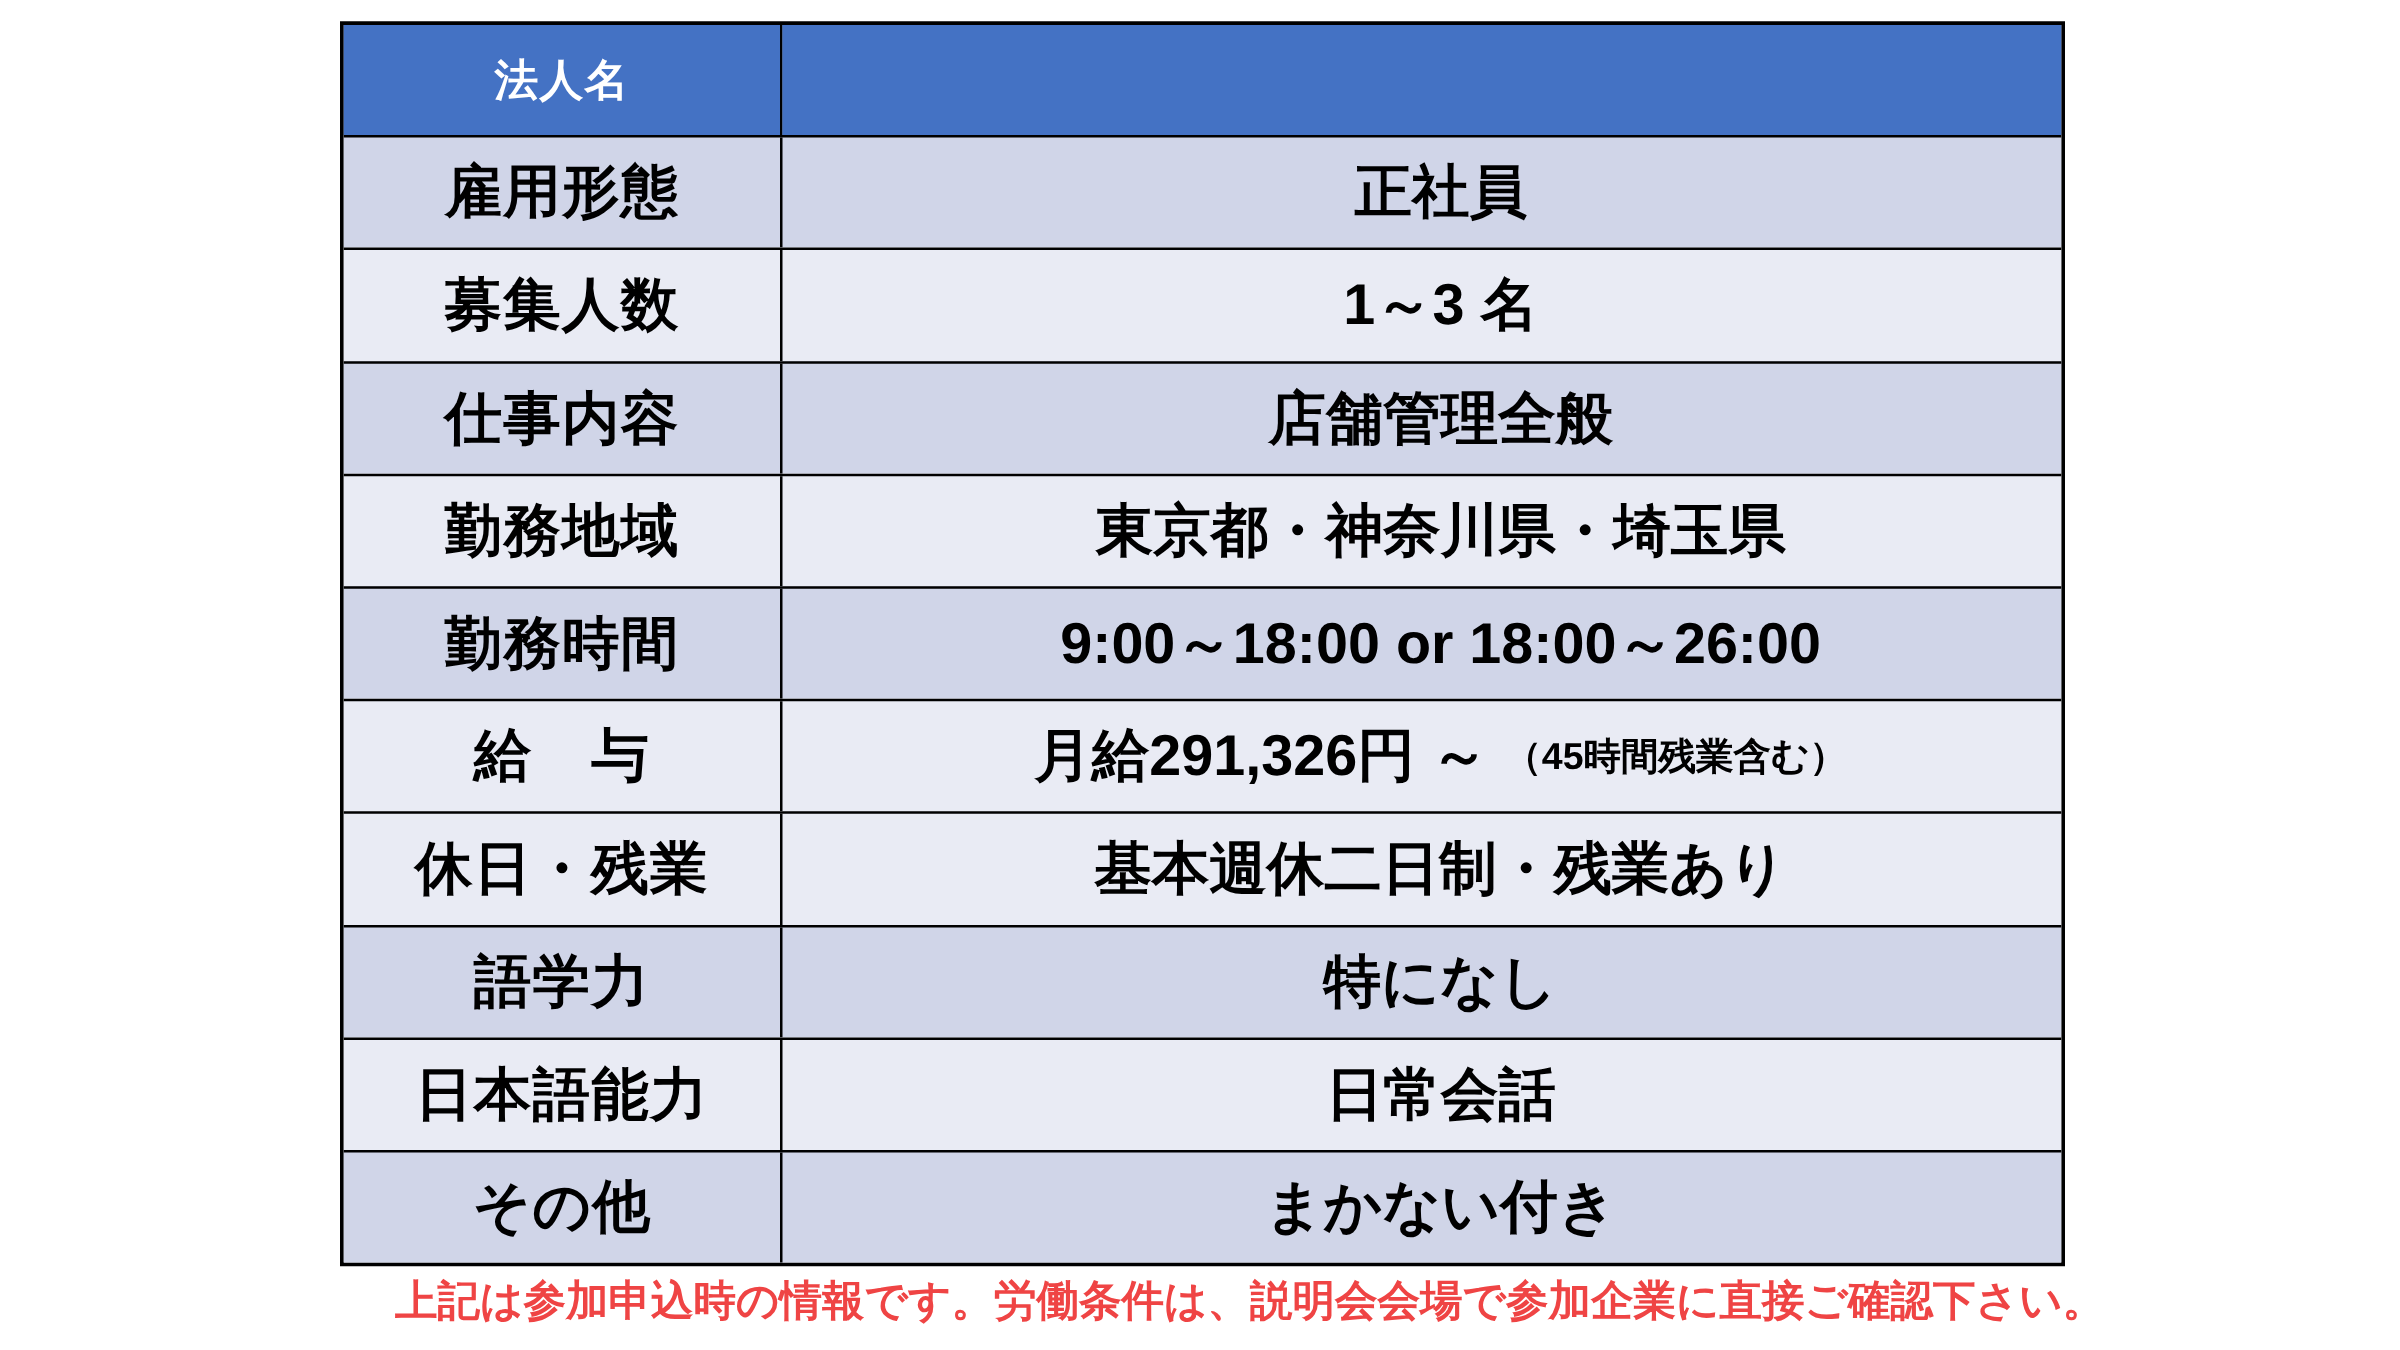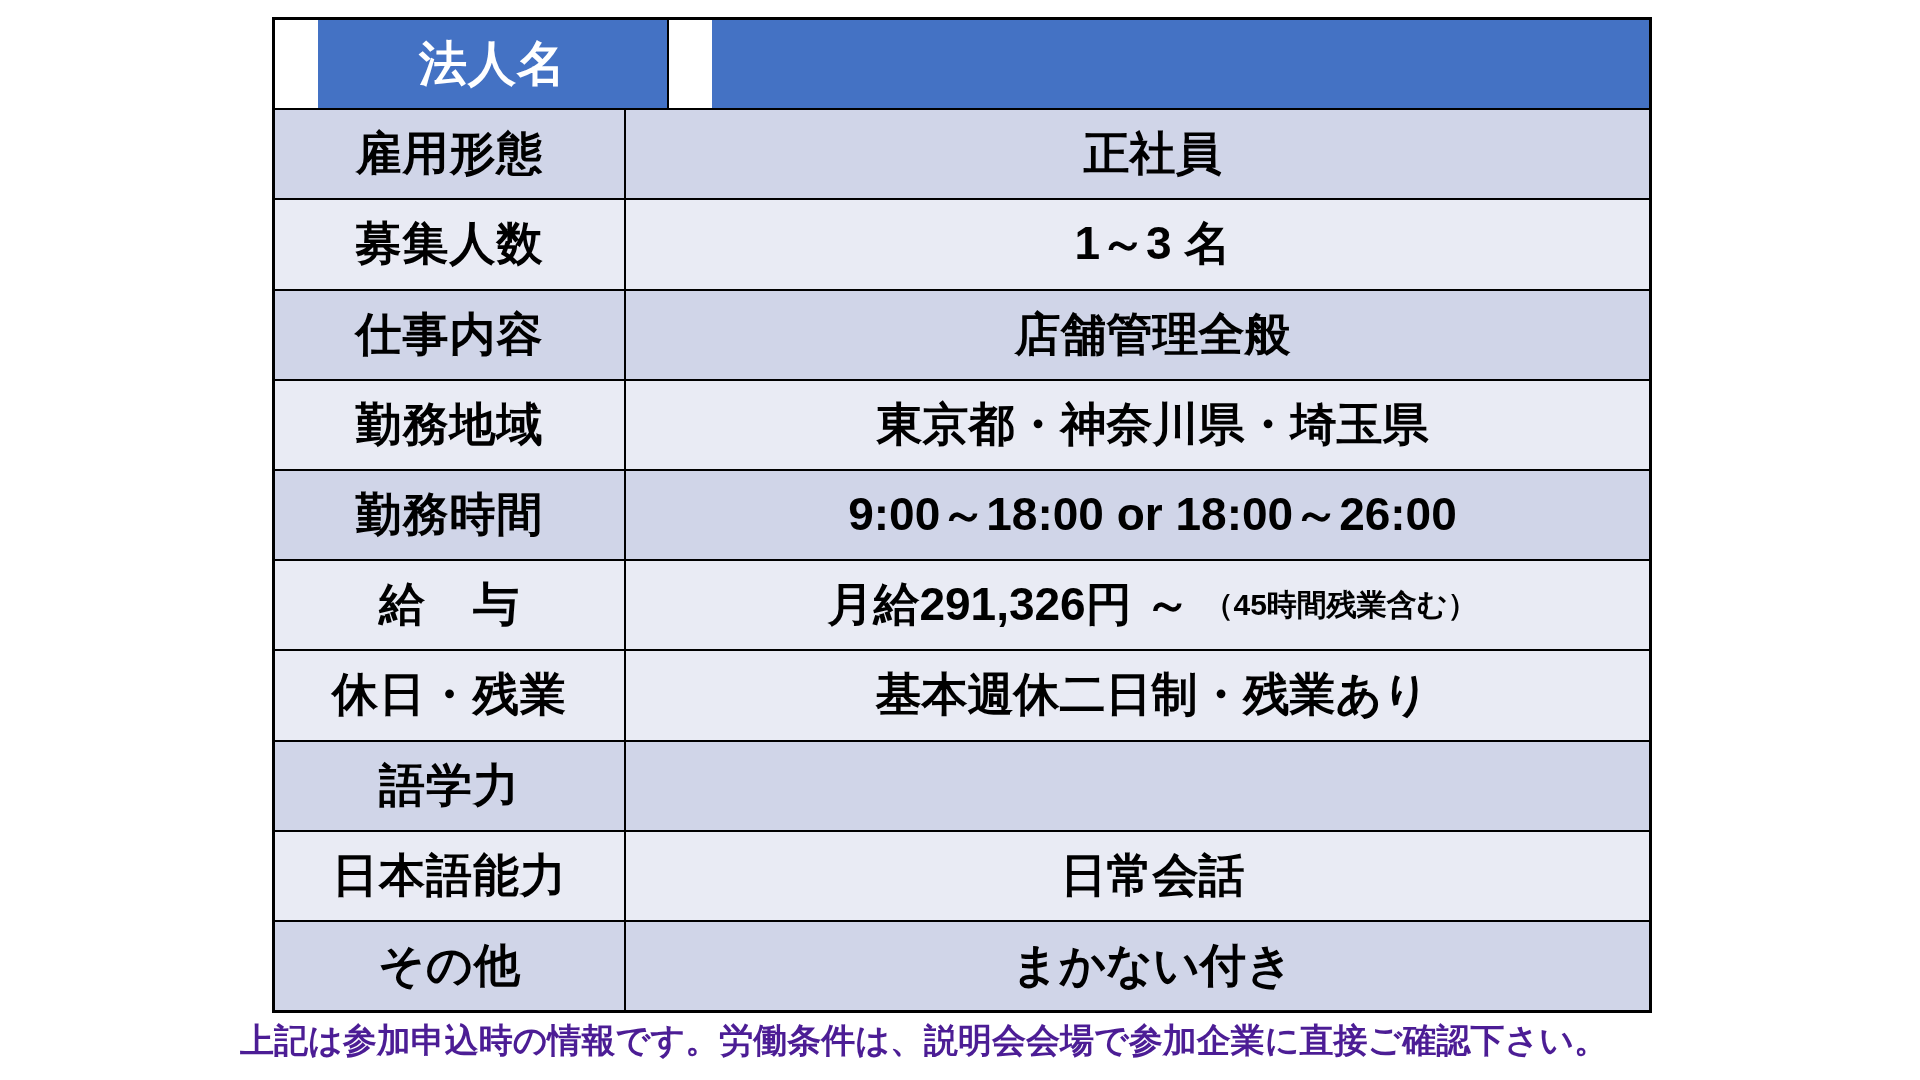--- a/index.html
+++ b/index.html
@@ -55,40 +55,39 @@
     font-weight: bold;
     font-size: 46px;
     color: #000000;
     white-space: nowrap;
     padding-left: 30px;
   }
   .header-row .cell-label,
   .header-row .cell-value {
     background: var(--header-bg, #4472C4);
     color: var(--header-text, #ffffff);
-    font-size: 48px;
-    margin-left: 43px;
+    font-size: 35px;
   }
   .band-dark  { background: var(--band-dark, #D0D5E8); }
   .band-light { background: var(--band-light, #E9EBF4); }
   .salary-note {
     font-size: 30px;
     font-weight: bold;
     margin-left: 13px;
     white-space: nowrap;
   }
   .footer-note {
     position: absolute;
     left: 240px;
     top: 1018px;
     width: 1444px;
-    text-align: left;
+    text-align: right;
     font-weight: bold;
     font-size: 34px;
-    color: #4c1d95;
+    color: #ef4444;
     white-space: nowrap;
   }
 </style>
 </head>
 <body style="--header-bg: #4472C4; --header-text: #FFFFFF; --band-dark: #D0D5E8; --band-light: #E9EBF4; --border: #000000;">
 
 <div class="page">
   <div class="jobtable">
 
     <div class="row header-row">
@@ -130,20 +129,21 @@
     </div>
 
 
     <div class="row band-light">
       <div class="cell-label">休日・残業</div>
       <div class="cell-value">基本週休二日制・残業あり</div>
     </div>
 
     <div class="row band-dark">
       <div class="cell-label">語学力</div>
+      <div class="cell-value">特になし</div>
     </div>
 
     <div class="row band-light">
       <div class="cell-label">日本語能力</div>
       <div class="cell-value">日常会話</div>
     </div>
 
     <div class="row band-dark">
       <div class="cell-label">その他</div>
       <div class="cell-value">まかない付き</div>

